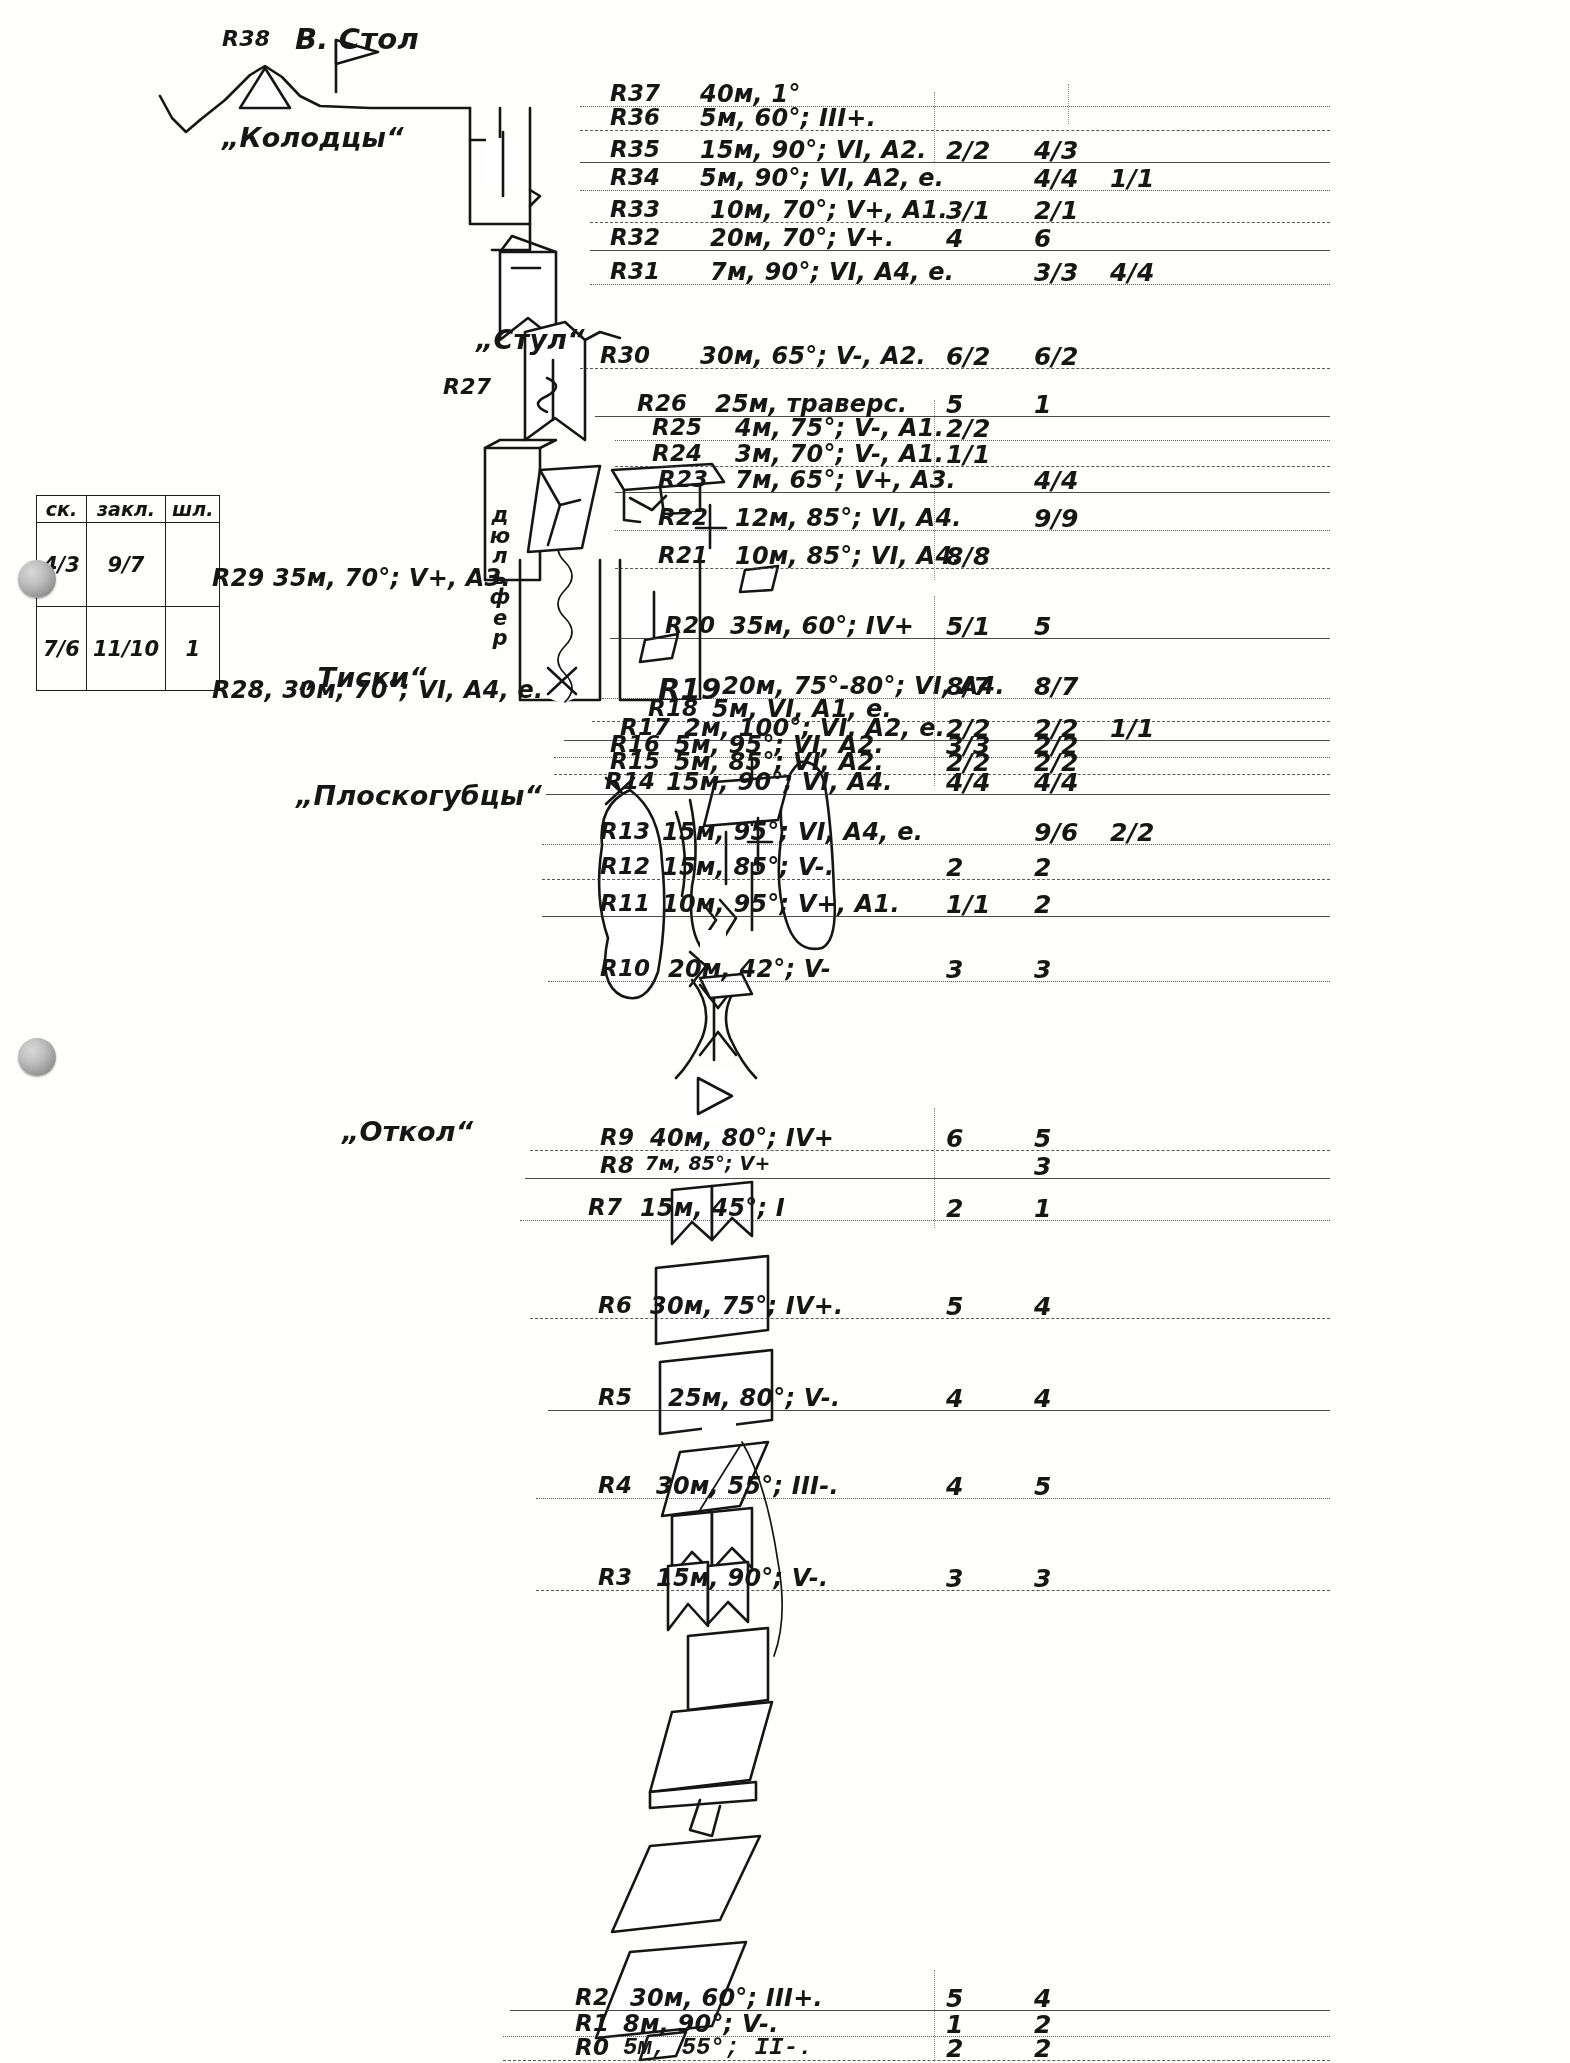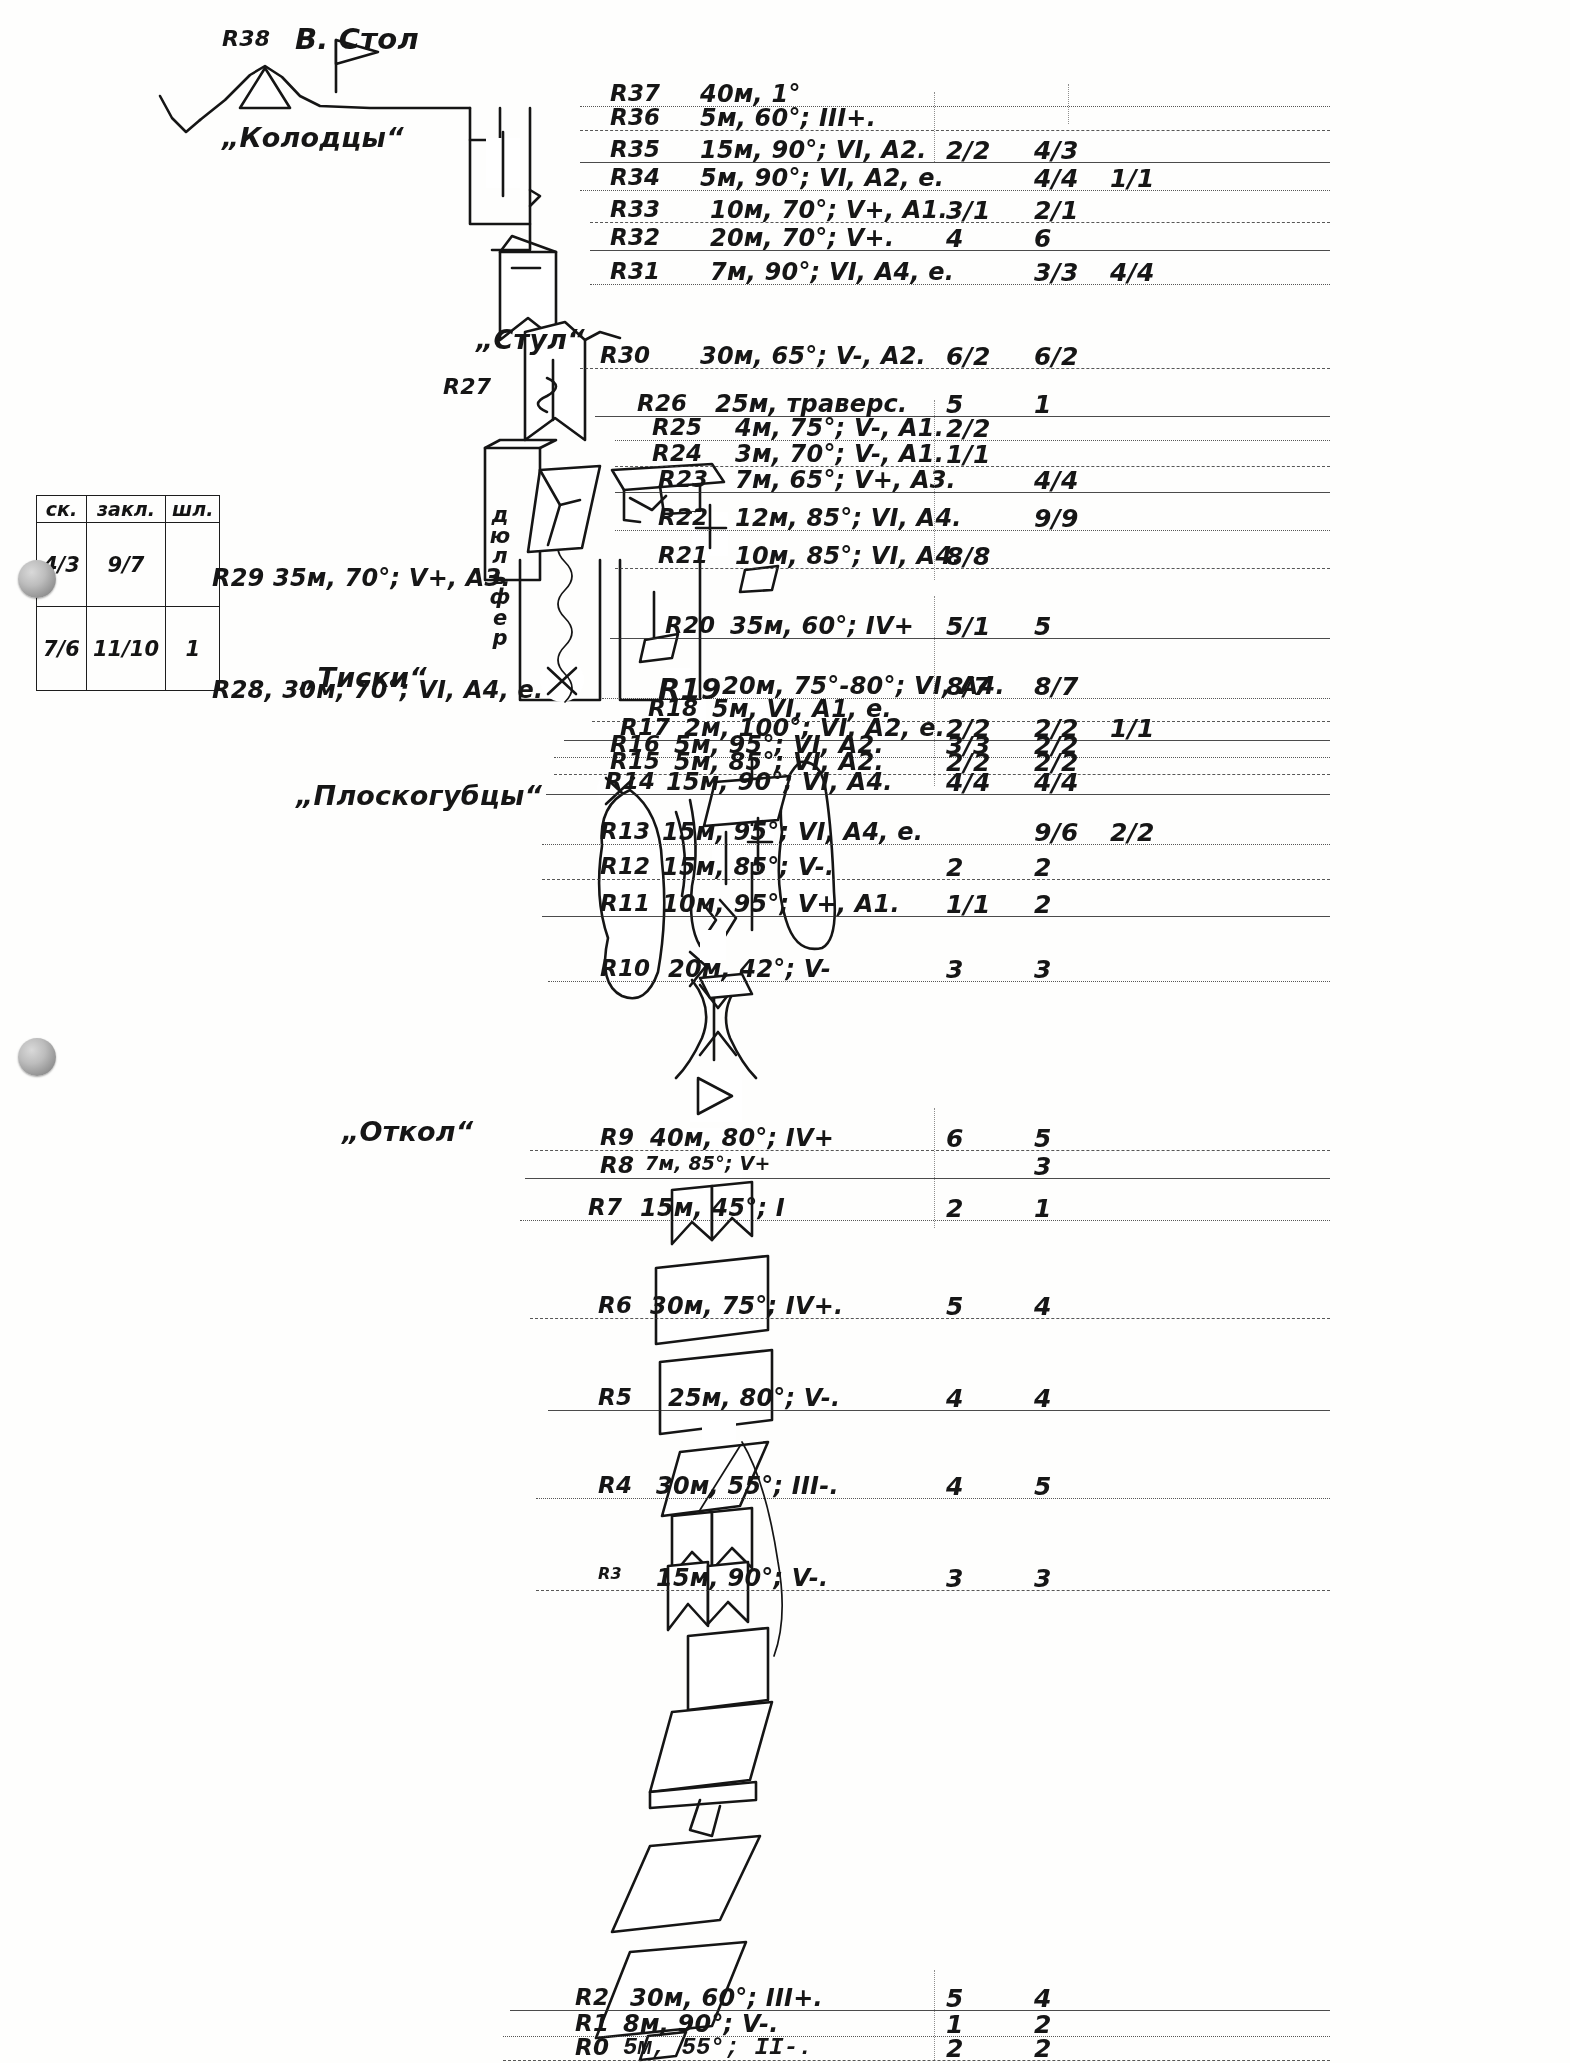--- a/index.html
+++ b/index.html
@@ -391,21 +391,21 @@
       <div class="abs hw pitch-id" style="left: 598px; top: 1384px; font-size: 23px;">R5</div>
       <div class="abs hw" style="left: 668px; top: 1384px; font-size: 24px;">25м, 80°; V-.</div>
       <div class="abs hw num" style="left: 946px; top: 1384px;">4</div>
       <div class="abs hw num" style="left: 1034px; top: 1384px;">4</div>
       <div class="leader dotted" style="left: 536px; top: 1498px; width: 794px;"></div>
       <div class="abs hw pitch-id" style="left: 598px; top: 1472px; font-size: 23px;">R4</div>
       <div class="abs hw" style="left: 656px; top: 1472px; font-size: 24px;">30м, 55°; III-.</div>
       <div class="abs hw num" style="left: 946px; top: 1472px;">4</div>
       <div class="abs hw num" style="left: 1034px; top: 1472px;">5</div>
       <div class="leader dashed" style="left: 536px; top: 1590px; width: 794px;"></div>
-      <div class="abs hw pitch-id" style="left: 598px; top: 1564px; font-size: 16px; text-align: center;">R3</div>
+      <div class="abs hw pitch-id" style="left: 598px; top: 1564px; font-size: 23px; text-align: center;">R3</div>
       <div class="abs hw" style="left: 656px; top: 1564px; font-size: 24px;">15м, 90°; V-.</div>
       <div class="abs hw num" style="left: 946px; top: 1564px;">3</div>
       <div class="abs hw num" style="left: 1034px; top: 1564px;">3</div>
       <div class="leader " style="left: 510px; top: 2010px; width: 820px;"></div>
       <div class="abs hw pitch-id" style="left: 575px; top: 1984px; font-size: 23px;">R2</div>
       <div class="abs hw" style="left: 630px; top: 1984px; font-size: 24px;">30м, 60°; III+.</div>
       <div class="abs hw num" style="left: 946px; top: 1984px;">5</div>
       <div class="abs hw num" style="left: 1034px; top: 1984px;">4</div>
       <div class="leader dotted" style="left: 503px; top: 2036px; width: 827px;"></div>
       <div class="abs hw pitch-id" style="left: 575px; top: 2010px; font-size: 23px;">R1</div>

